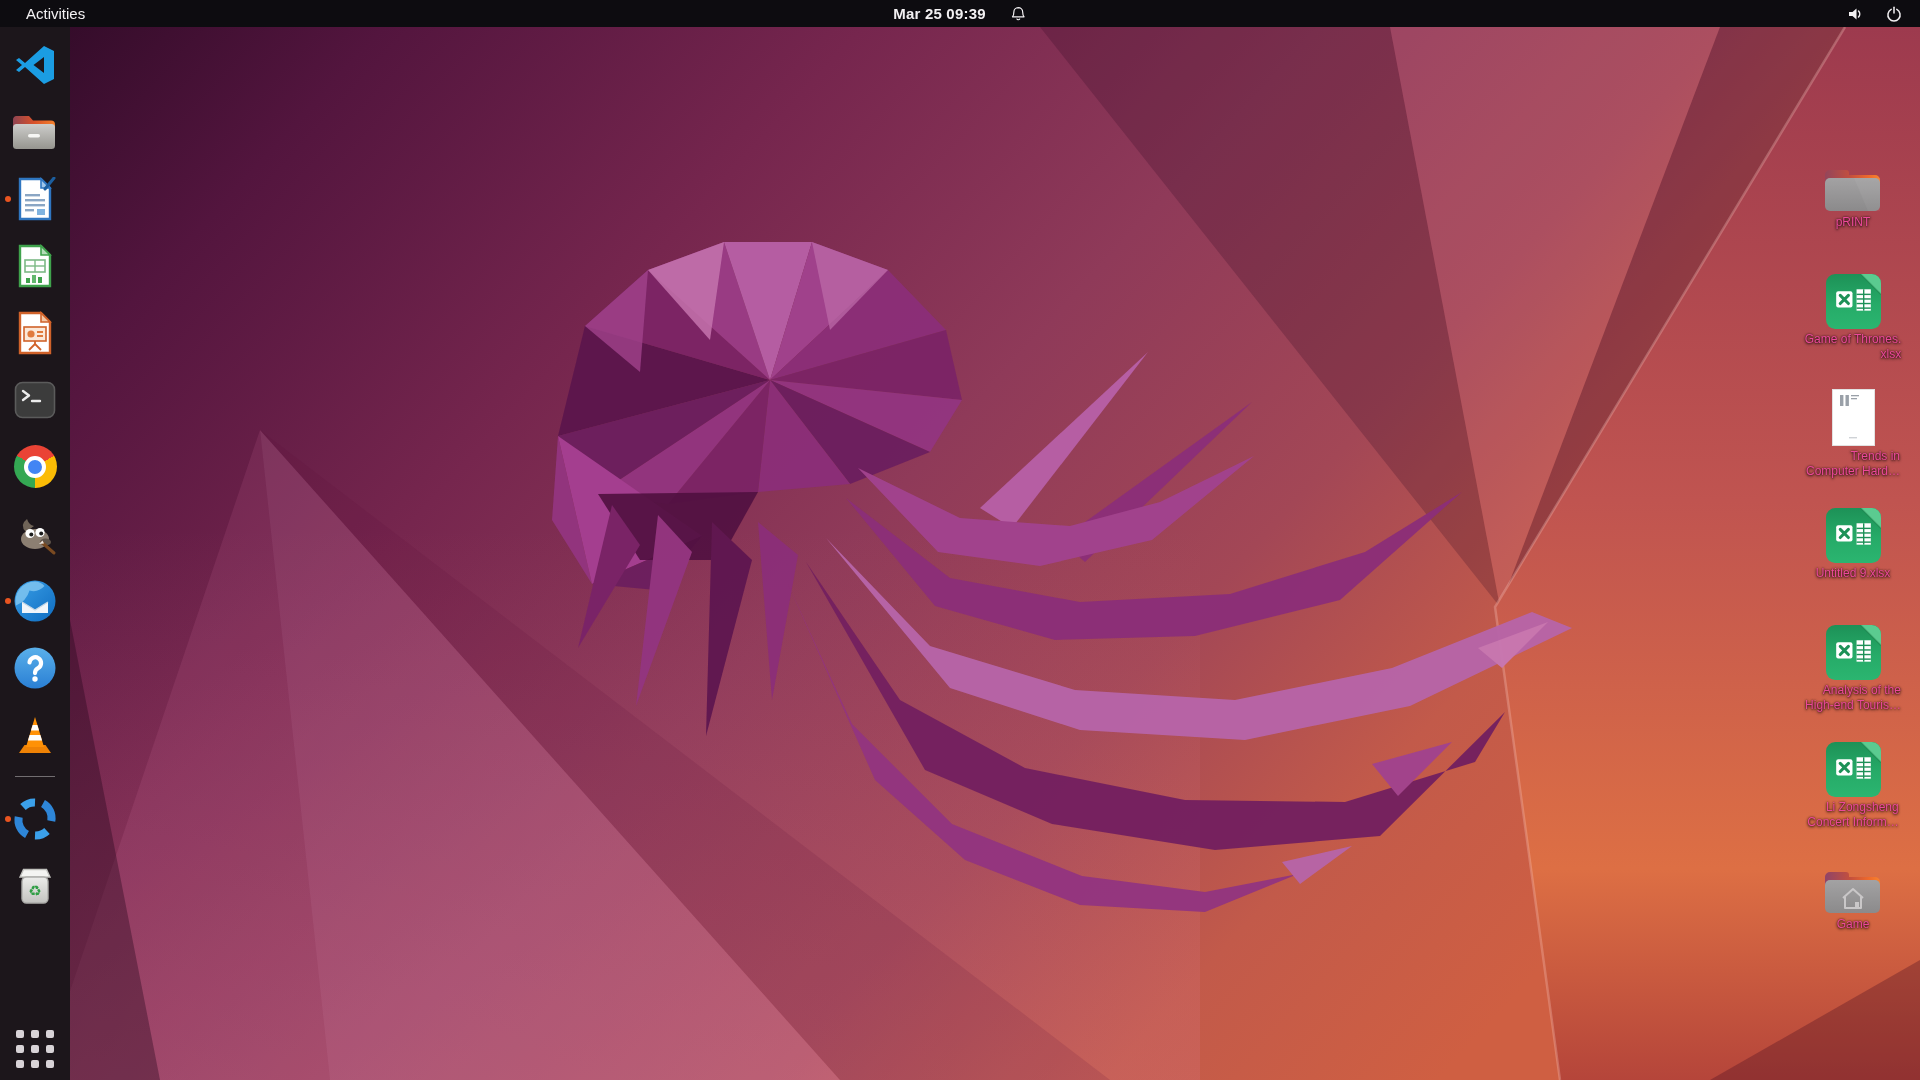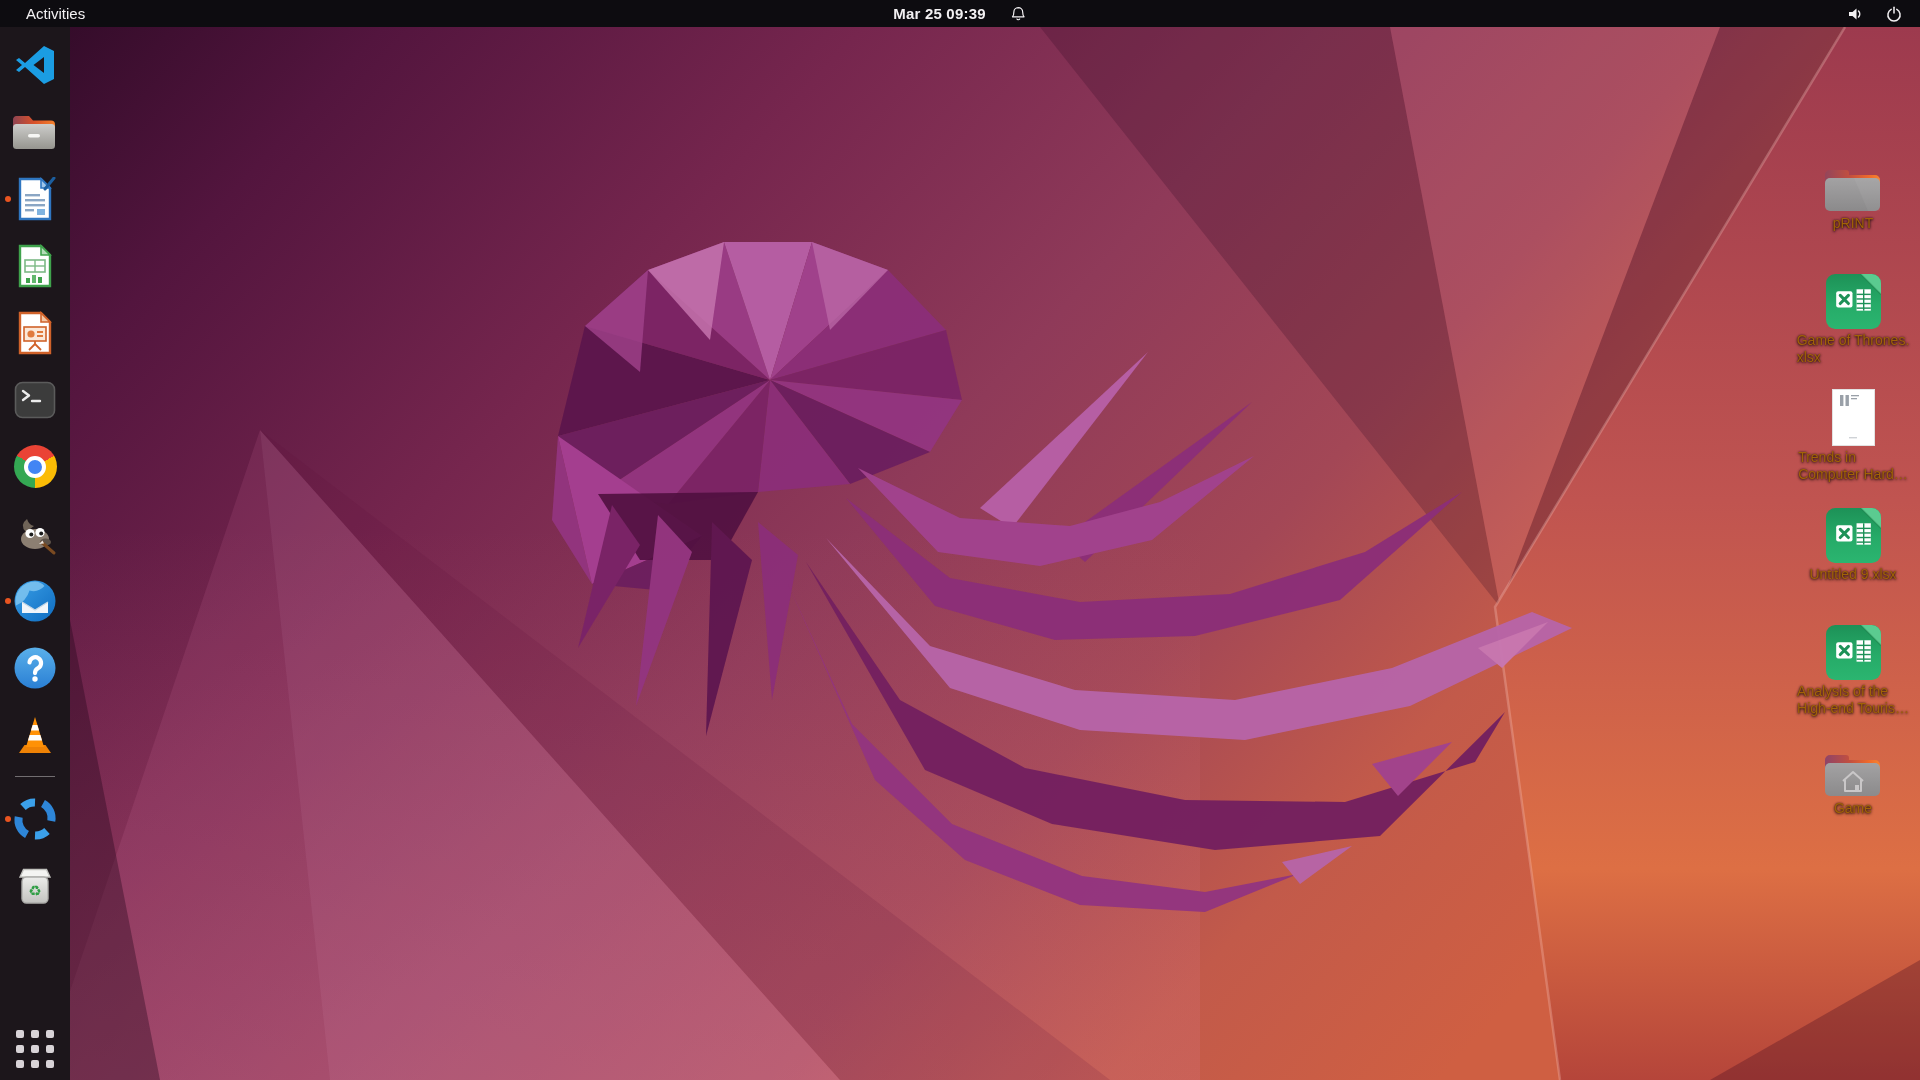--- a/index.html
+++ b/index.html
@@ -34,21 +34,21 @@
   .appgrid{display:grid;grid-template-columns:repeat(3,8px);gap:7px;margin-bottom:6px;}
   .appgrid i{width:8px;height:8px;border-radius:2px;background:#d8d3d7;display:block;}
   .trash-glyph{position:absolute;font-size:15px;color:#2f9e44;left:50%;top:56%;
     transform:translate(-50%,-50%);line-height:1;}
   
   .dicons{position:absolute;left:1788px;top:150px;width:130px;display:flex;
     flex-direction:column;z-index:10;}
   .dicon{height:117px;display:flex;flex-direction:column;align-items:center;
     justify-content:flex-start;cursor:pointer;}
   .dicon .art{height:62px;display:flex;align-items:flex-end;justify-content:center;}
-  .dlabel{margin-top:3px;font-size:14px;line-height:1.22;color:#a16207;text-align:left;
+  .dlabel{margin-top:3px;font-size:12px;line-height:1.22;color:#ec4899;text-align:right;
     white-space:pre-line;text-shadow:0 1px 3px rgba(0,0,0,.9),0 0 2px rgba(0,0,0,.65);}
 </style>
 </head>
 <body>
 
 <div class="screen">
 
   <svg class="wallpaper" viewBox="0 27 1920 1053" preserveAspectRatio="none">
     <defs>
       <linearGradient id="bg" x1="0" y1="0" x2="1" y2="0.5">
@@ -441,20 +441,41 @@
           <line x1="30" y1="29" x2="44" y2="29"></line>
               <line x1="30" y1="33.5" x2="44" y2="33.5"></line>
           <line x1="37" y1="15" x2="37" y2="36"></line>
         </g>
       </svg>
         </div>
       <div class="dlabel">Analysis of the
 High-end Touris…</div>
     </div>
 
+    <div class="dicon">
+      <div class="art">
+          <svg width="55" height="55" viewBox="0 0 54 54">
+        <rect x="0" y="0" width="54" height="54" rx="9" fill="url(#xg1)"></rect>
+        <path d="M34 0 L54 20 L54 9 A9 9 0 0 0 45 0 Z" fill="#5bcb90"></path>
+        <path d="M34 0 L54 20" stroke="#17713f" stroke-opacity="0.35" stroke-width="1.6"></path>
+        <rect x="10" y="17" width="16" height="16" rx="2" fill="#fff"></rect>
+        <path d="M14 21 L22 29 M22 21 L14 29" stroke="#1d9157" stroke-width="3" stroke-linecap="round"></path>
+        <rect x="30" y="15" width="14" height="21" fill="#fff"></rect>
+        <g stroke="#1d9157" stroke-width="1.4">
+          <line x1="30" y1="20" x2="44" y2="20"></line>
+              <line x1="30" y1="24.5" x2="44" y2="24.5"></line>
+          <line x1="30" y1="29" x2="44" y2="29"></line>
+              <line x1="30" y1="33.5" x2="44" y2="33.5"></line>
+          <line x1="37" y1="15" x2="37" y2="36"></line>
+        </g>
+      </svg>
+        </div>
+      <div class="dlabel">Li Zongsheng
+Concert Inform…</div>
+    </div>
 
     <div class="dicon">
       <div class="art">
           <svg width="58" height="47" viewBox="0 0 58 47">
         <defs>
               <linearGradient id="df2" x1="0" y1="0" x2="1" y2="0">
           <stop offset="0" stop-color="#8f4468"></stop>
                 <stop offset="0.45" stop-color="#c24f3f"></stop>
           <stop offset="0.8" stop-color="#ef6a2b"></stop>
                 <stop offset="1" stop-color="#f6832f"></stop>

